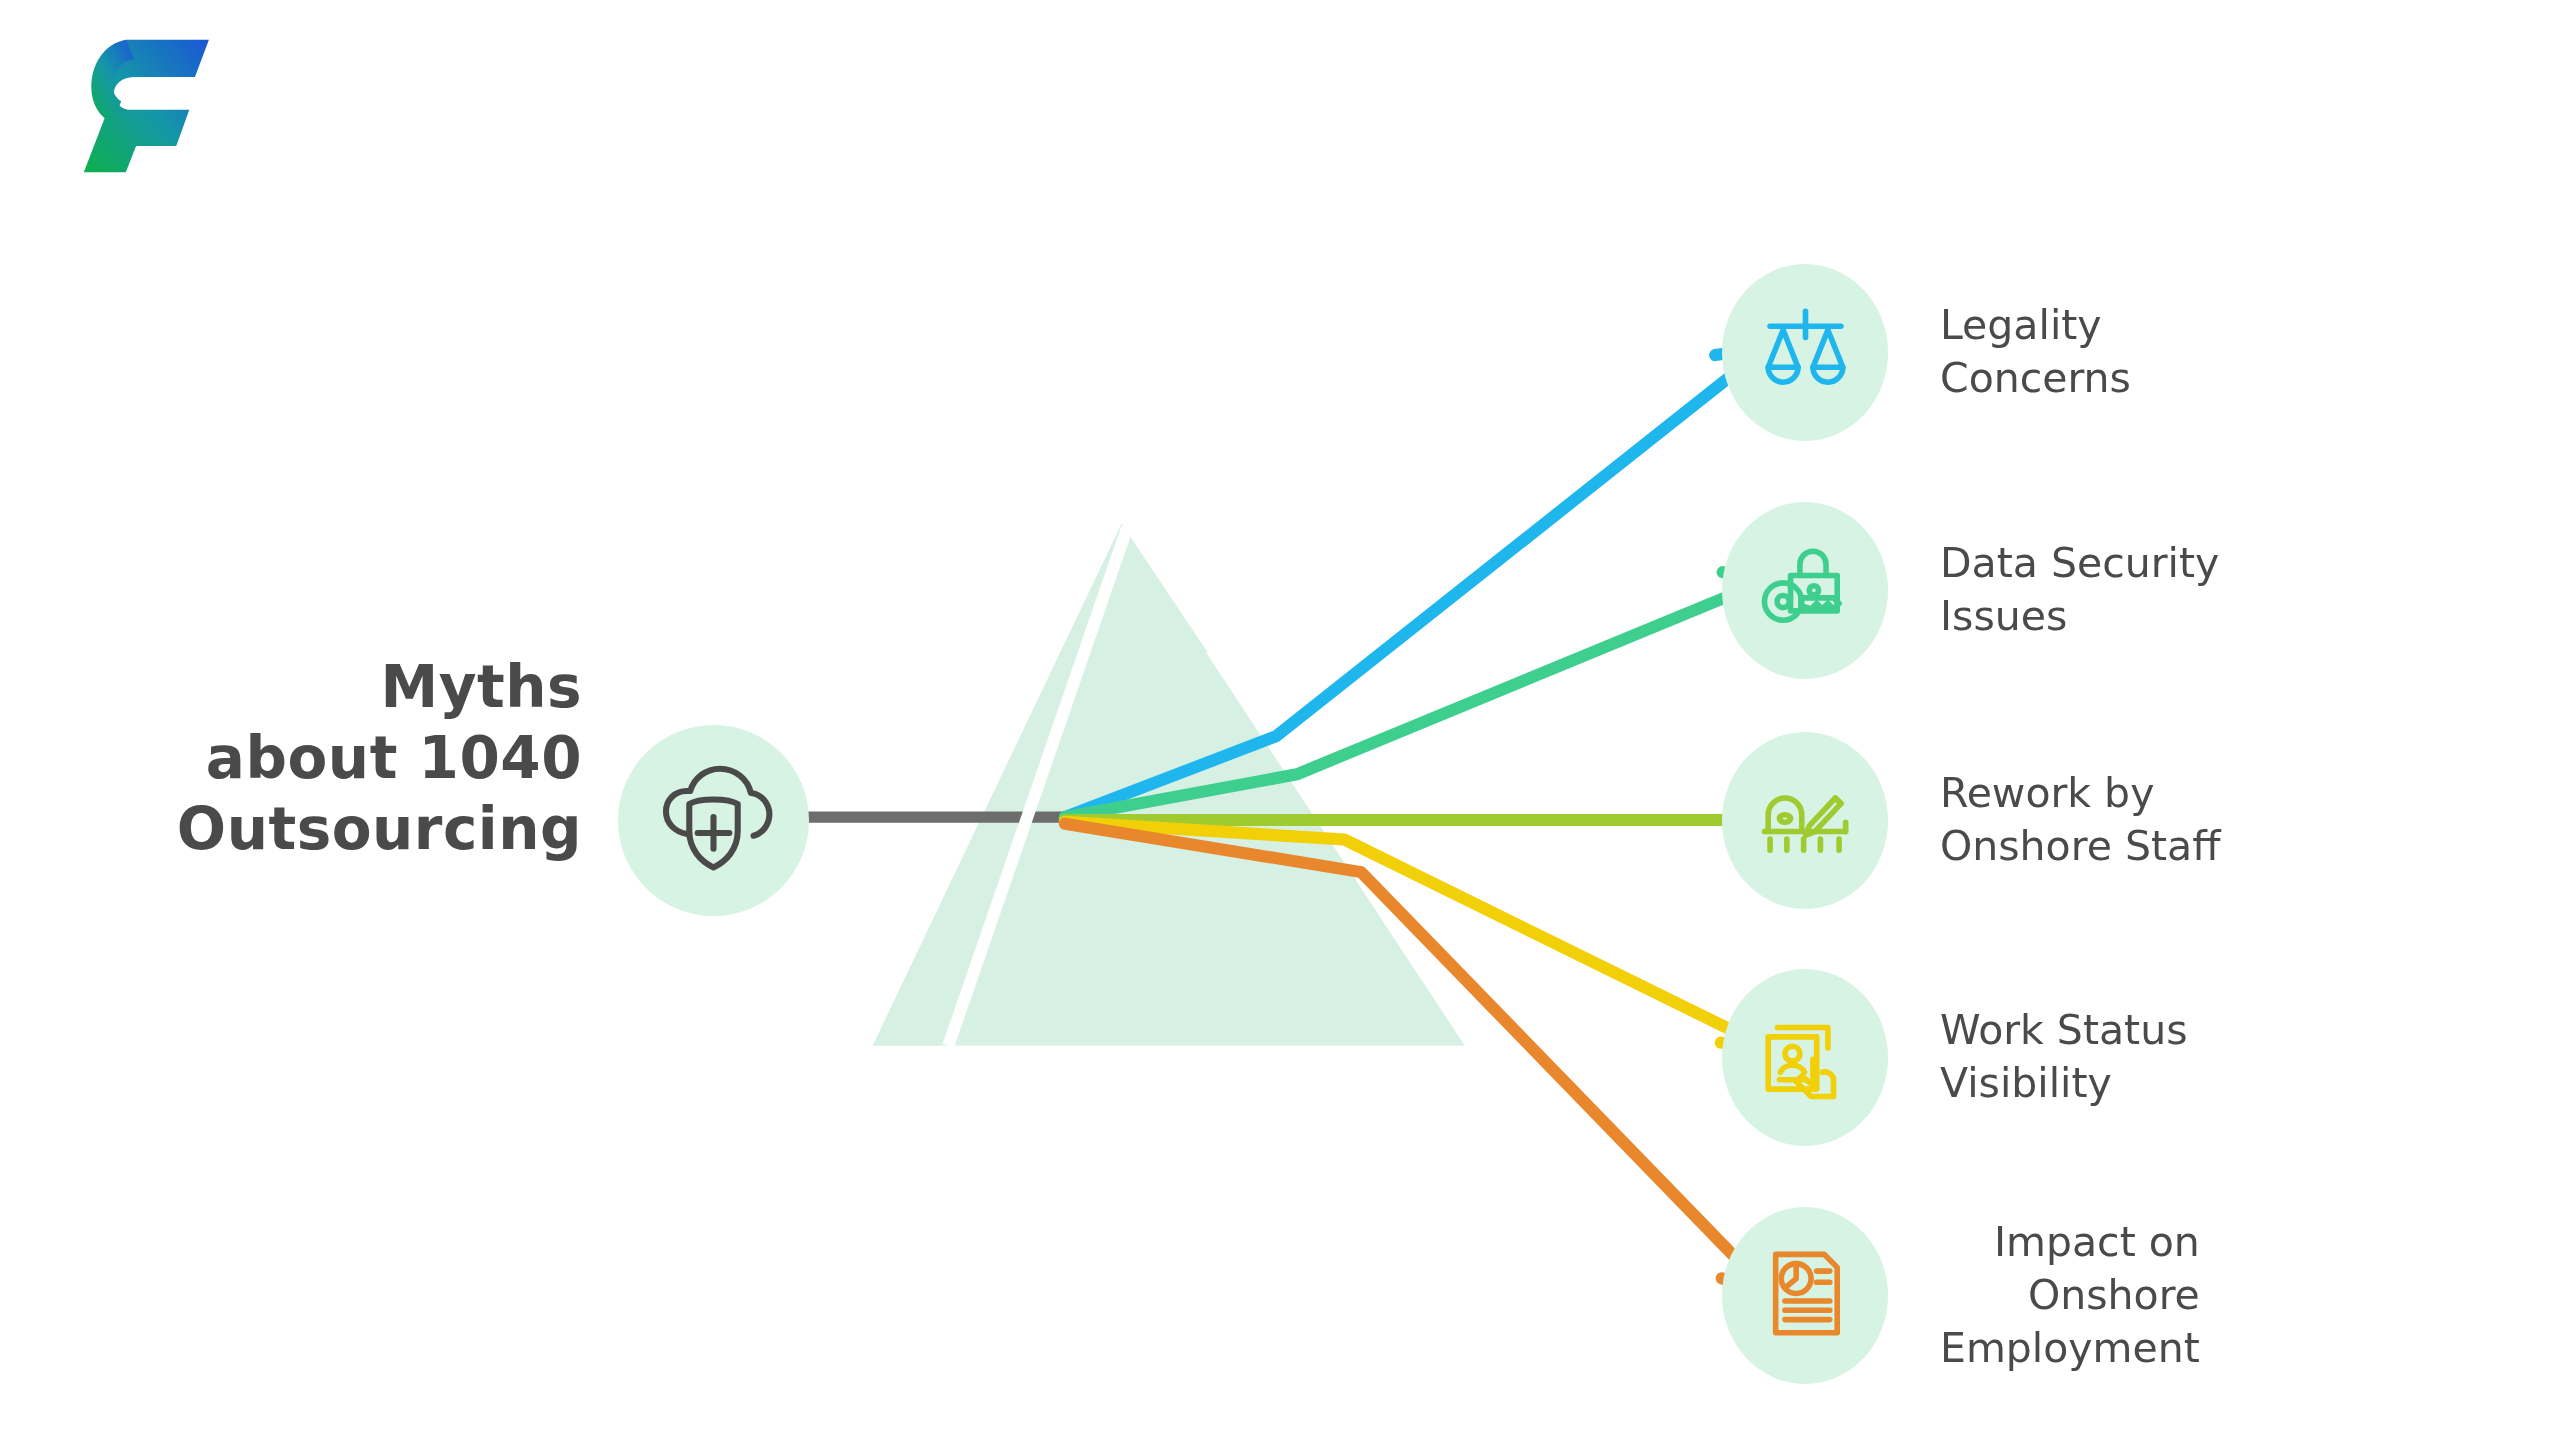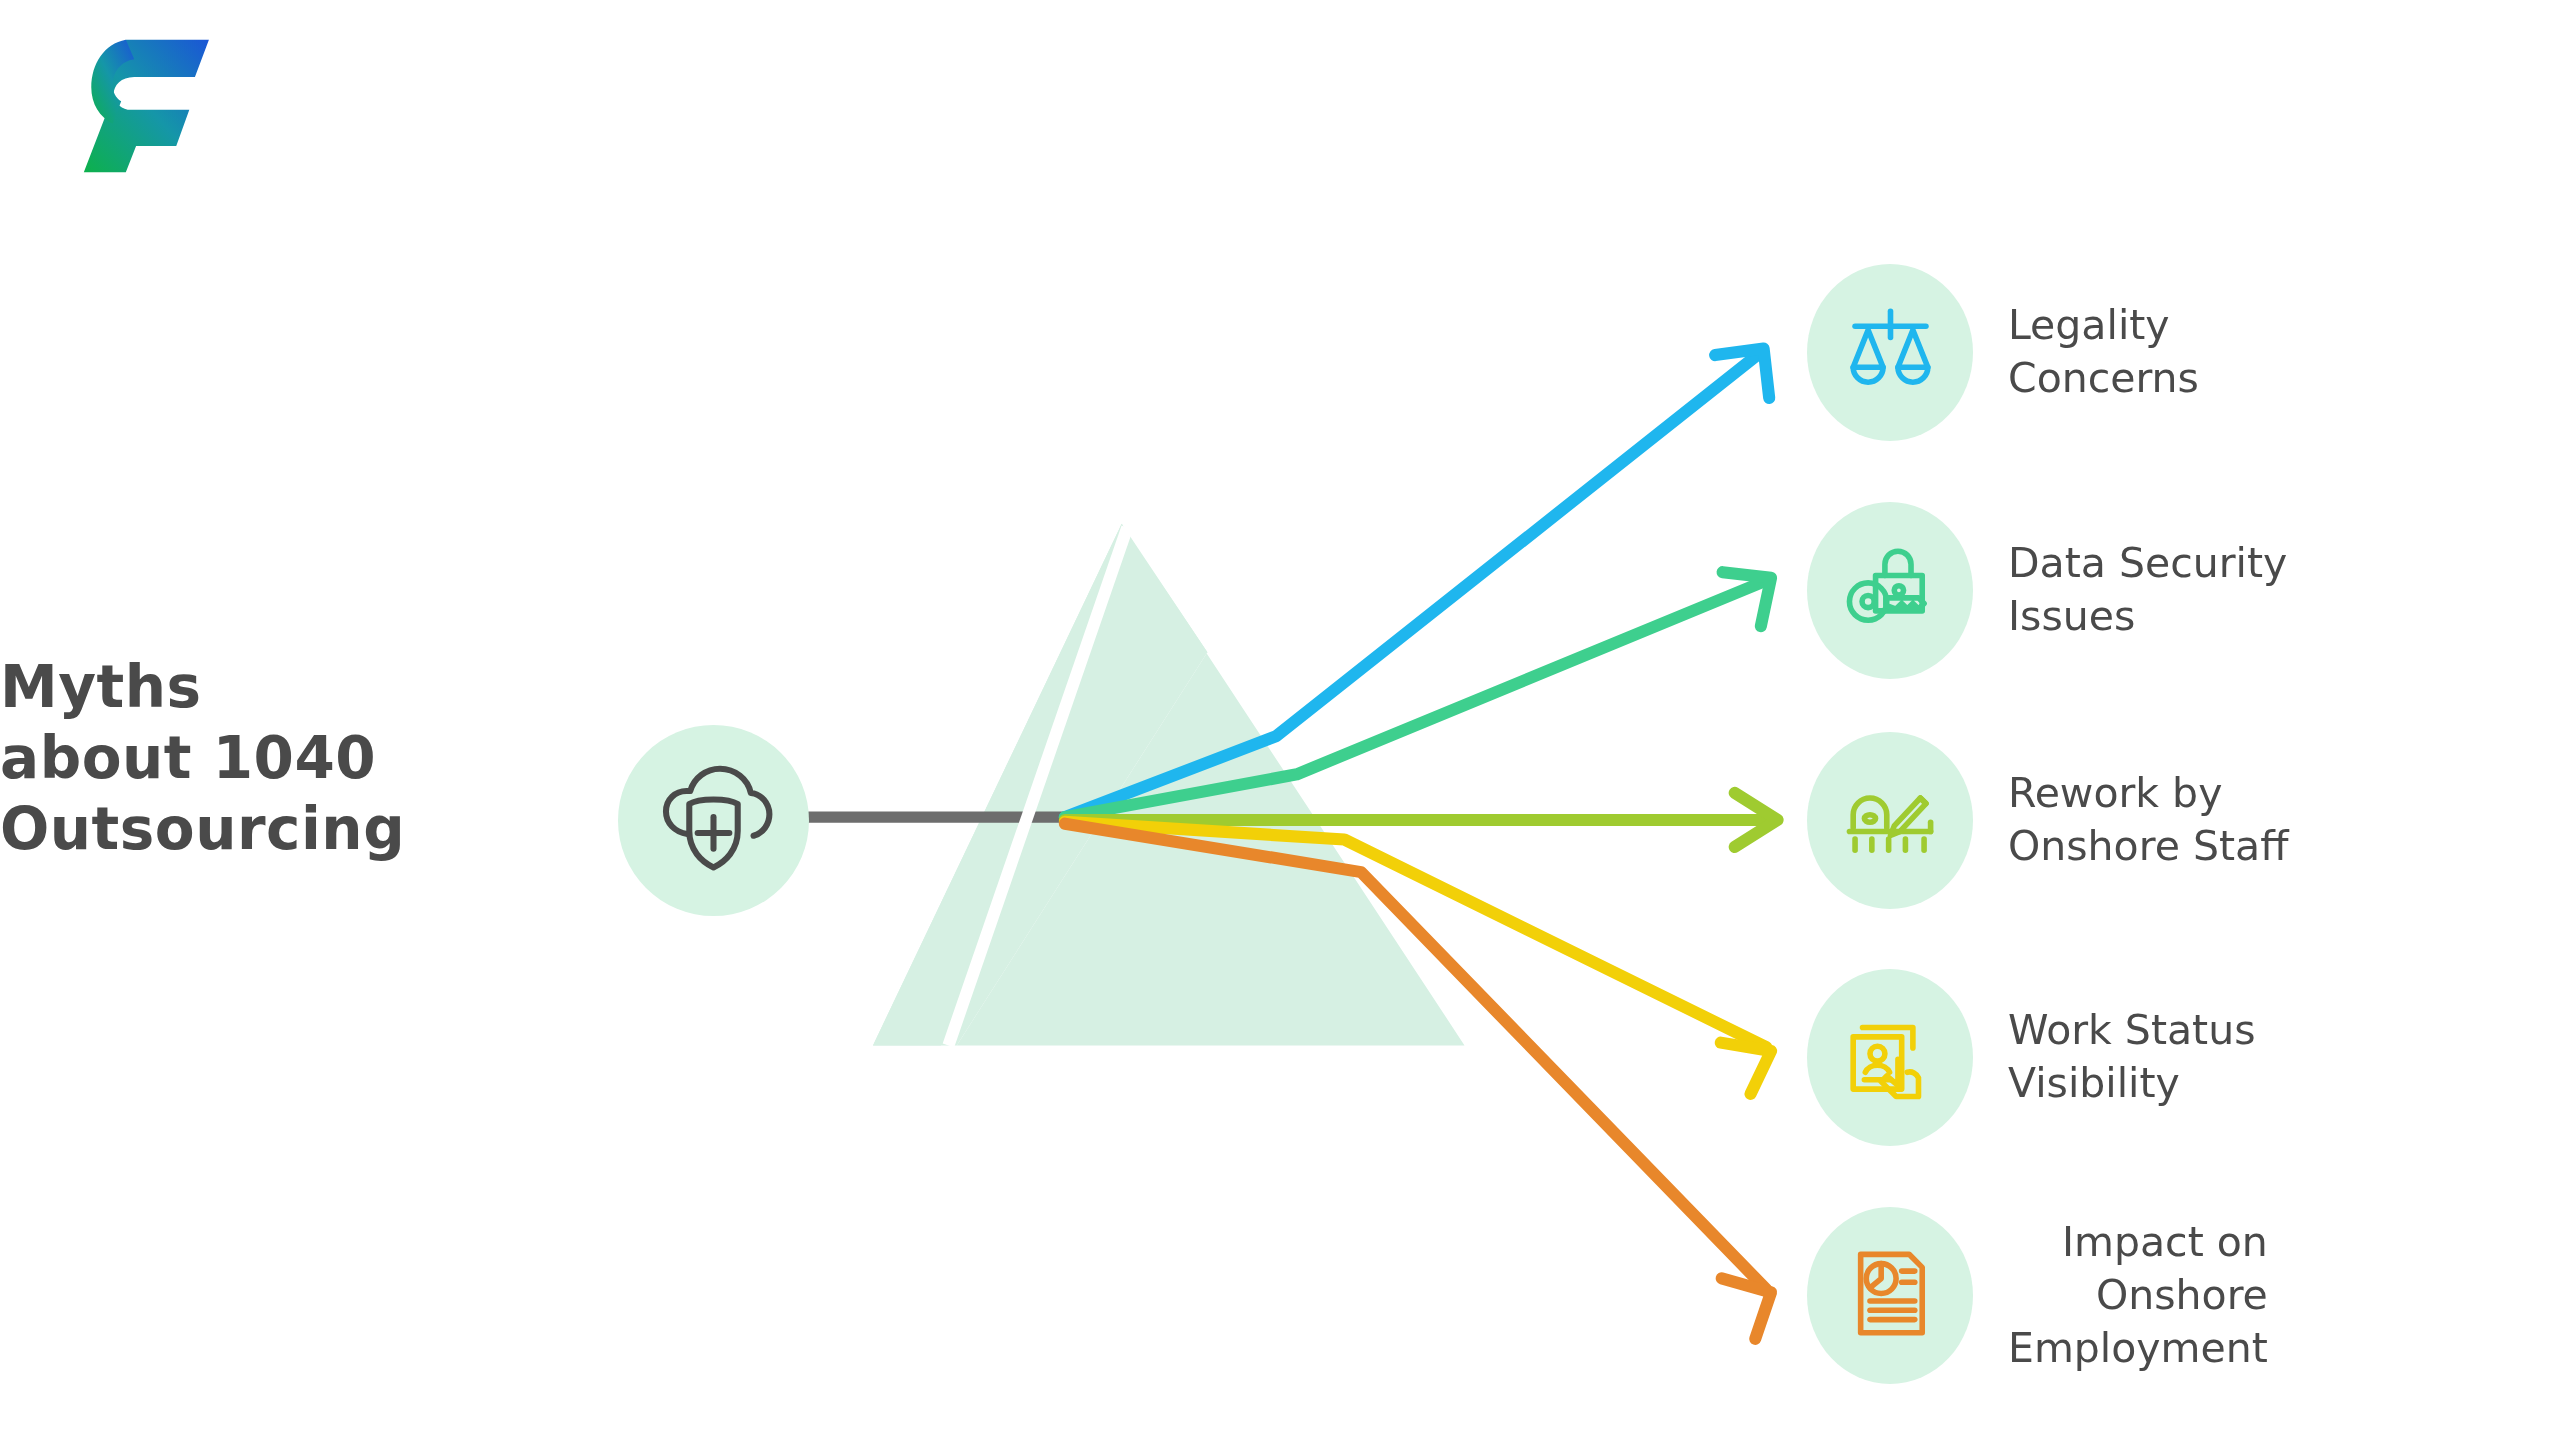--- a/index.html
+++ b/index.html
@@ -11,41 +11,41 @@
     position:relative;
   }
   #stage{position:absolute;left:0;top:0;width:2576px;height:1448px;}
   .svg-layer{position:absolute;left:0;top:0;width:2576px;height:1448px;}
 
   
   #title-block{
     position:absolute;
     left:0px; top:652px;
     width:582px;
-    text-align:left;
+    text-align:right;
     color:#4a4a4a;
     font-family:"DejaVu Sans", sans-serif;
     font-weight:700;
     font-size:58px;
     line-height:1.22;
     letter-spacing:0.5px;
   }
   #title-block .tl{display:block;white-space:nowrap;}
   #title-block .tl.l1{padding-right:0px;}
   #title-block .tl.l2{padding-right:0px;}
   #title-block .tl.l3{padding-right:0px;}
 
   
   .item-row{
     position:absolute;
-    left:1807px;
+    left:1722px;
     height:186px;
     display:flex;
     align-items:center;
-    gap:35px;
+    gap:52px;
   }
   .item-icon-wrap{
     width:166px;height:177px;
     border-radius:50%;
     background:#d6f3e3;
     display:flex;align-items:center;justify-content:center;
     flex:0 0 auto;
   }
   .item-label{
     color:#4a4a4a;

